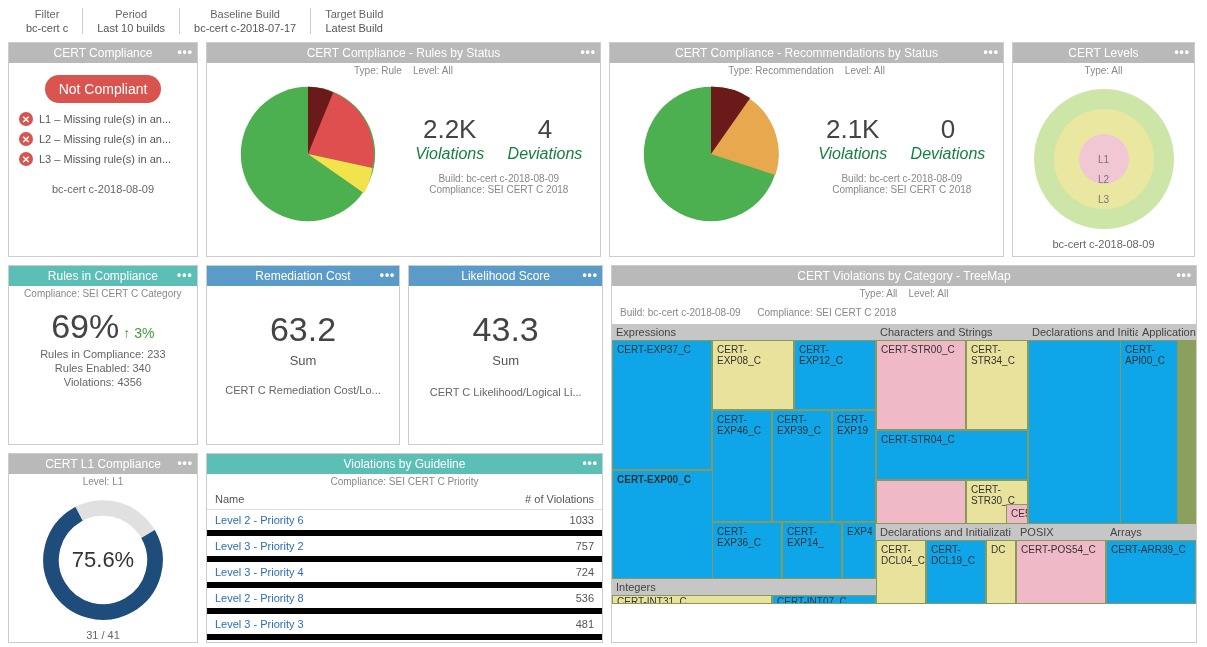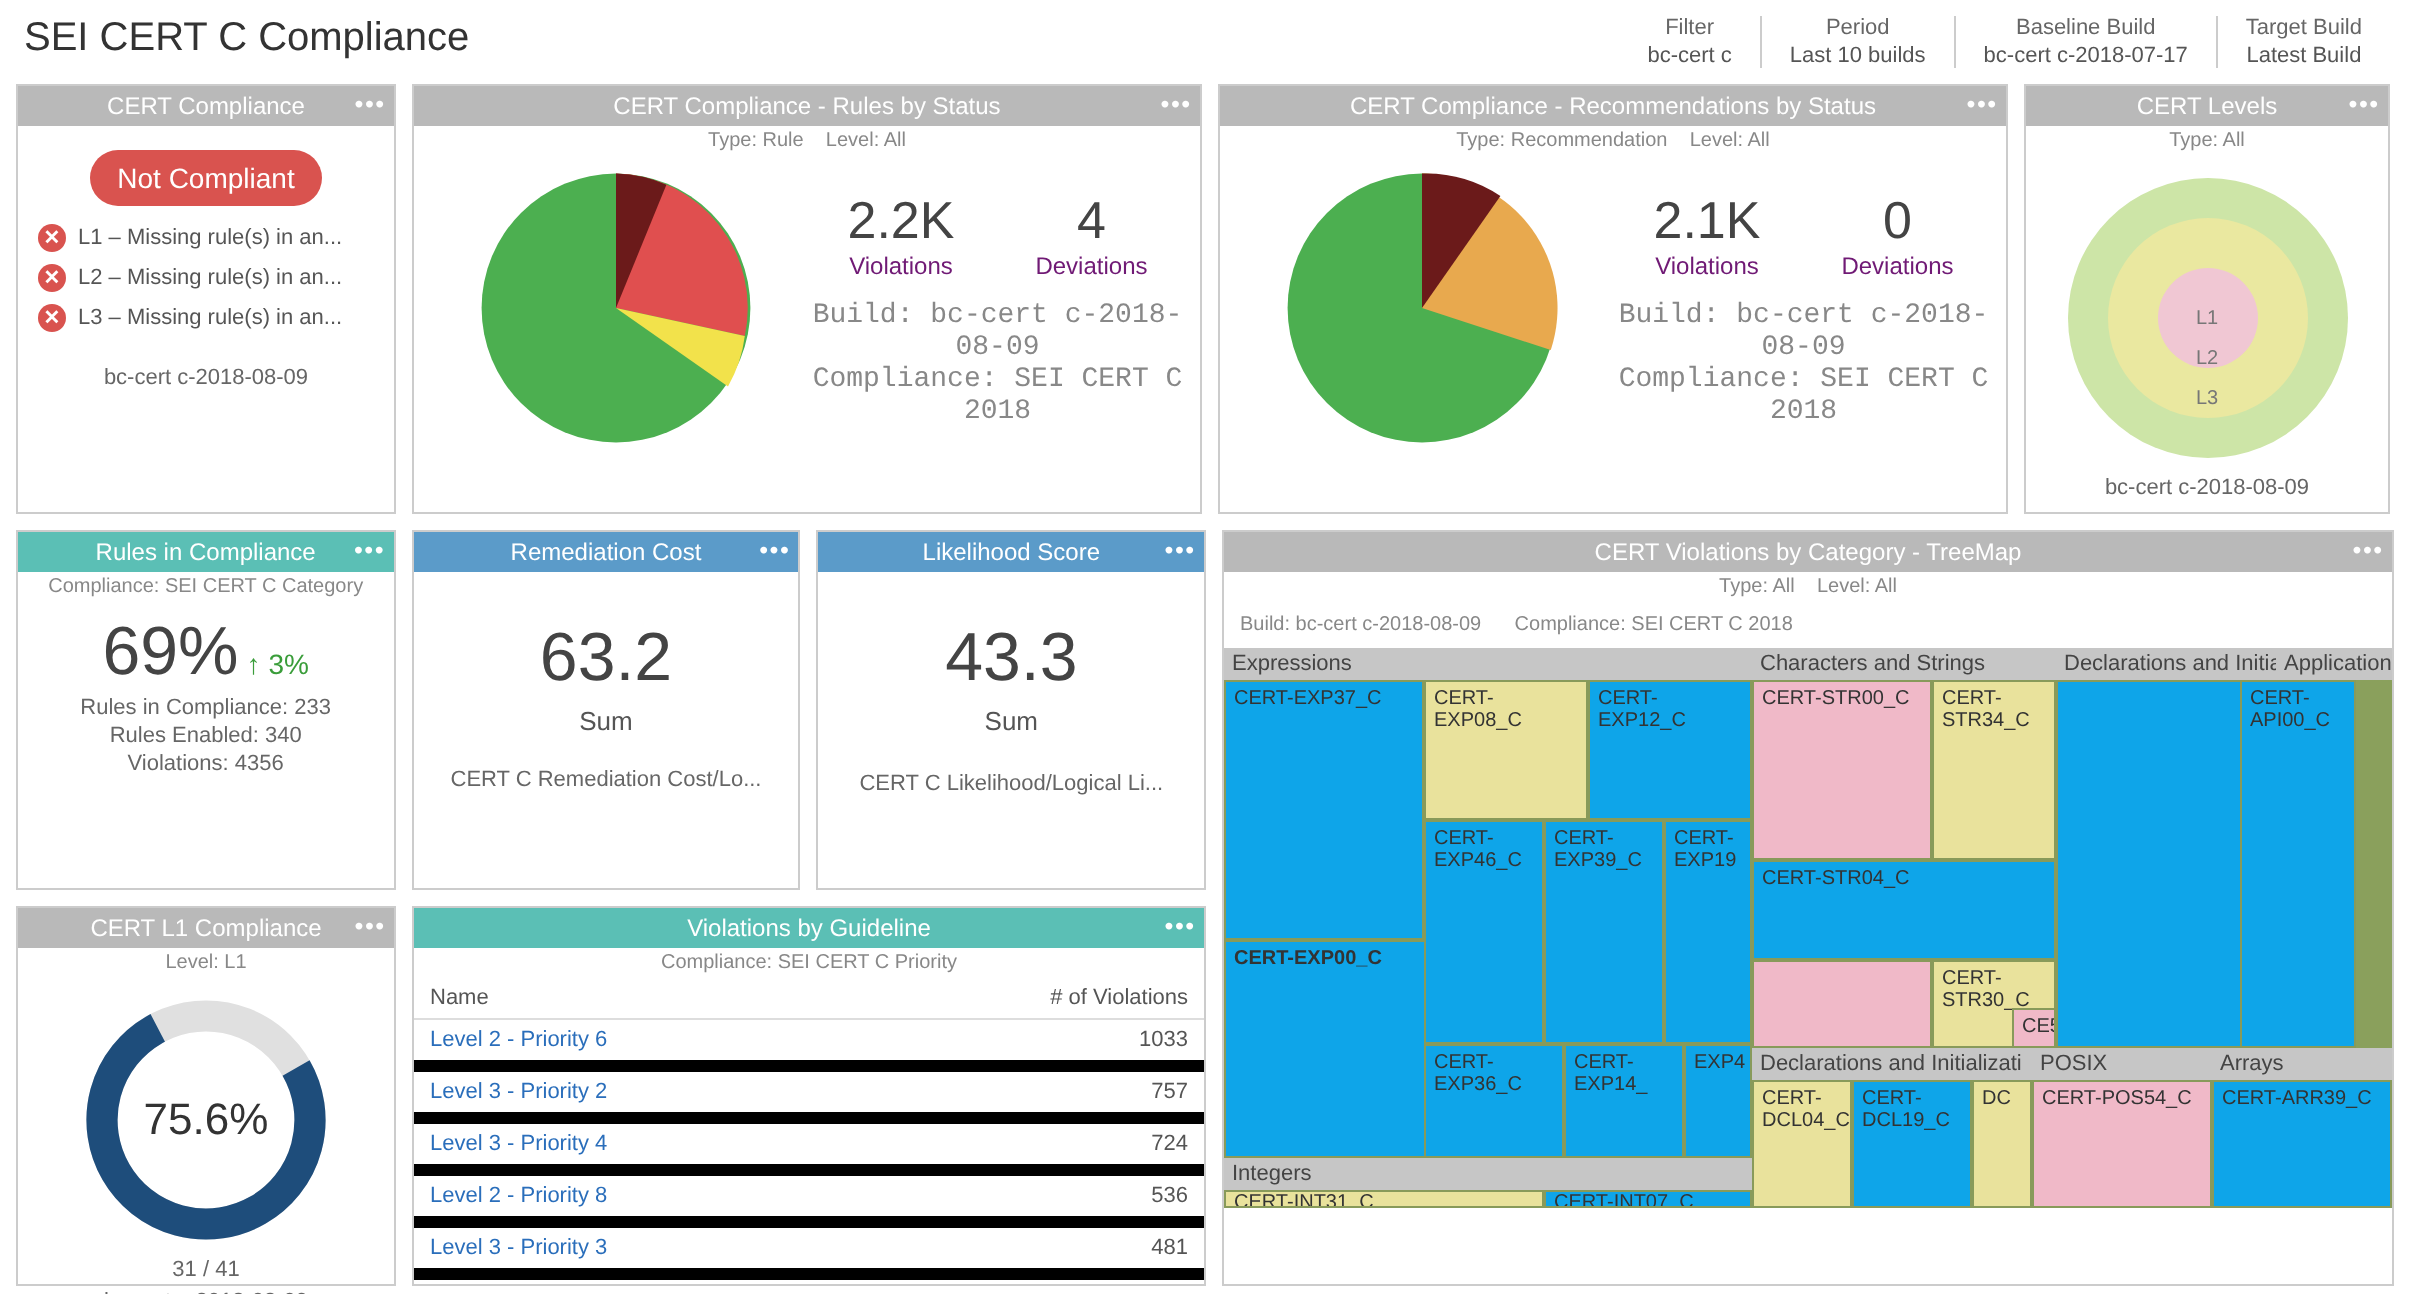--- a/index.html
+++ b/index.html
@@ -22,29 +22,29 @@
 .panel-sub { font-size: 10px; color: #888; text-align: center; padding: 2px 0; }
 .panel-body { padding: 6px; text-align: center; }
 
 .badge-red { display: inline-block; background: #d9534f; color: #fff; border-radius: 14px; padding: 6px 14px; font-size: 14px; margin: 6px 0; }
 .missing-item { display: flex; align-items: center; font-size: 11px; color: #555; padding: 3px 4px; text-align: left; }
 .x-icon { width: 14px; height: 14px; border-radius: 50%; background: #d9534f; color: #fff; display: inline-flex; align-items: center; justify-content: center; font-size: 10px; margin-right: 6px; font-weight: bold; }
 
 .big-num { font-size: 34px; color: #444; }
 .med-label { font-size: 13px; color: #555; margin-top: 4px; }
 .small-text { font-size: 11px; color: #666; margin-top: 4px; }
-.tiny-text { font-size: 14px; color: #888; font-family: Liberation Mono, monospace; }
+.tiny-text { font-size: 10px; color: #888; }
 
 .pie-row { display: flex; align-items: center; }
 .pie-wrap { flex: 1; display: flex; justify-content: center; }
 .metrics { flex: 1; font-size: 12px; color: #555; }
 .metrics-top { display: flex; justify-content: space-around; margin-bottom: 10px; }
 .metrics-top div { text-align: center; }
 .metrics-top .v { font-size: 26px; color: #444; }
-.metrics-top .l { font-size: 12px; color: #701a75; }
+.metrics-top .l { font-size: 16px; color: #15803d; font-style: italic; }
 
 .pct-up { color: #3a9d3a; font-size: 14px; margin-left: 4px; }
 .stat-line { font-size: 11px; color: #666; margin: 2px 0; }
 
 .donut-wrap { position: relative; width: 130px; height: 130px; margin: 0 auto; }
 .donut-center { position: absolute; top: 0; left: 0; right: 0; bottom: 0; display: flex; align-items: center; justify-content: center; font-size: 22px; color: #333; }
 
 .table { width: 100%; border-collapse: collapse; font-size: 11px; }
 .table th { text-align: left; font-weight: normal; color: #555; padding: 4px 8px; border-bottom: 1px solid #ddd; }
 .table th:last-child { text-align: right; }
@@ -64,21 +64,20 @@
 .ring { position: absolute; border-radius: 50%; }
 .ring.r3 { left: 5px; top: 5px; width: 140px; height: 140px; background: #cde5a7; }
 .ring.r2 { left: 25px; top: 25px; width: 100px; height: 100px; background: #eae8a0; }
 .ring.r1 { left: 50px; top: 50px; width: 50px; height: 50px; background: #f0c7d3; }
 .ring-label { position: absolute; width: 100%; text-align: center; font-size: 10px; color: #777; }
 </style>
 </head>
 <body>
 
 <div class="header">
-  <h1>SEI CERT C Compliance</h1>
   <div class="header-filters">
     <div class="filter-col">
       <div class="filter-label">Filter</div>
       <div class="filter-val">bc-cert c</div>
     </div>
     <div class="filter-col">
       <div class="filter-label">Period</div>
       <div class="filter-val">Last 10 builds</div>
     </div>
     <div class="filter-col">

